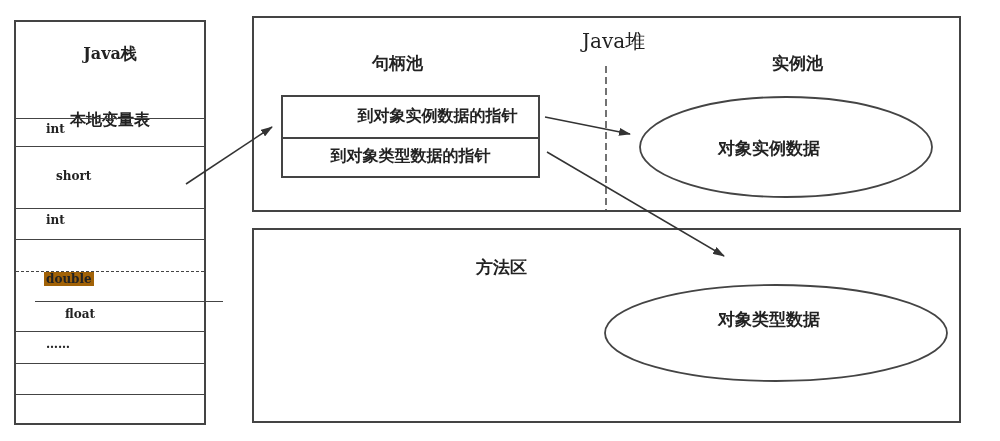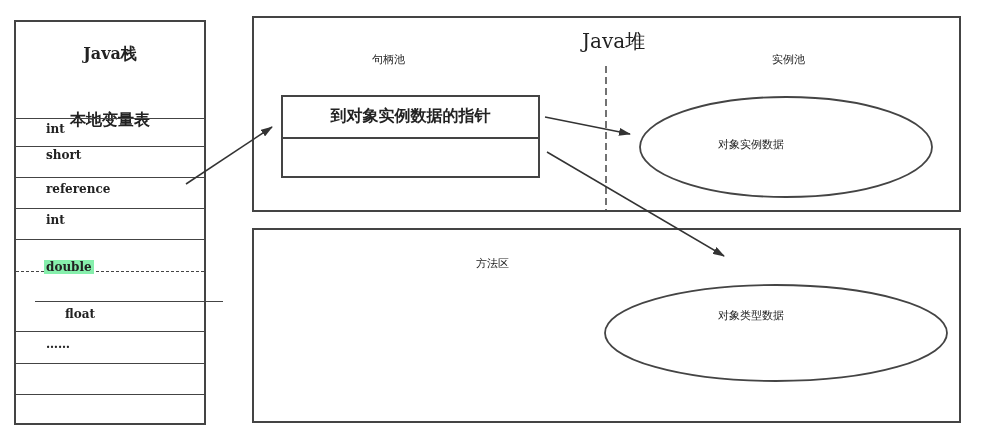--- a/index.html
+++ b/index.html
@@ -3,46 +3,43 @@
 <meta charset="utf-8">
 <style>
   html,body{margin:0;padding:0;background:#fff;}
   body{width:1000px;height:441px;position:relative;overflow:hidden;font-family:"DejaVu Serif","Liberation Serif",serif;color:#222;}
   .abs{position:absolute;}
   .stack{left:14px;top:20px;width:192px;height:405px;border:2px solid #444;box-sizing:border-box;}
   .stack-row{position:absolute;left:0;width:100%;border-top:1.5px solid #444;box-sizing:border-box;}
   .stack-label{position:absolute;left:30px;font-size:12px;font-weight:bold;}
   .stack-title{position:absolute;left:0;width:100%;text-align:center;font-size:16px;font-weight:bold;}
   .box{border:2px solid #444;box-sizing:border-box;}
-  .lbl{font-size:11px;font-weight:normal;white-space:nowrap;}
+  .lbl{font-size:17px;font-weight:bold;white-space:nowrap;}
   .cell{position:absolute;left:0;width:100%;text-align:center;font-size:16px;font-weight:bold;}
   svg{position:absolute;left:0;top:0;}
 </style>
 </head>
 <body>
 
 <div class="abs stack">
   <div class="stack-title" style="top:22px;">Java栈</div>
   <div class="stack-title" style="top:46px;margin-top:42px;">本地变量表</div>
 
   <div class="stack-row" style="top:96px;height:28px;">
     <span class="stack-label" style="top:3px;">int</span>
   </div>
   <div class="stack-row" style="top:124px;height:31px;">
-    <span class="stack-label" style="top:1px;">short</span>
-  </div>
-  <div class="stack-row" style="top:155px;height:31px;">
-    <span class="stack-label" style="top:4px;">reference</span>
+    <span class="stack-label" style="top:22px;margin-left:10px;">short</span>
   </div>
   <div class="stack-row" style="top:186px;height:31px;">
     <span class="stack-label" style="top:4px;">int</span>
   </div>
   <div class="stack-row" style="top:217px;height:62px;">
     <div class="abs" style="left:0;top:31px;width:100%;border-top:1.5px dashed #444;"></div>
-    <span class="stack-label" style="top:20px;background:#86efac;padding:0 2px;left:28px;">double</span>
+    <span class="stack-label" style="top:32px;background:#a16207;padding:0 2px;left:28px;">double</span>
   </div>
   <div class="stack-row" style="top:279px;height:30px;margin-left:19px;">
     <span class="stack-label" style="top:5px;">float</span>
   </div>
   <div class="stack-row" style="top:309px;height:32px;">
     <span class="stack-label" style="top:5px;">……</span>
   </div>
   <div class="stack-row" style="top:341px;height:31px;">
     <span class="stack-label"></span>
   </div>
@@ -50,22 +47,23 @@
     <span class="stack-label"></span>
   </div>
 </div>
 
 <div class="abs box" style="left:252px;top:16px;width:709px;height:196px;"></div>
 <div class="abs lbl" style="left:582px;top:28px;font-weight:normal;font-size:20px;">Java堆</div>
 <div class="abs lbl" style="left:372px;top:52px;">句柄池</div>
 <div class="abs lbl" style="left:748px;top:52px;margin-left:24px;">实例池</div>
 
 <div class="abs box" style="left:281px;top:95px;width:259px;height:83px;">
-  <div class="cell" style="top:9px;">到对象实例数据的指针</div>
+  <div class="cell" style="top:9px;padding-left:27px;">到对象实例数据的指针</div>
   <div class="abs" style="left:0;top:40px;width:100%;border-top:2px solid #444;"></div>
+  <div class="cell" style="top:49px;">到对象类型数据的指针</div>
 </div>
 
 <div class="abs box" style="left:252px;top:228px;width:709px;height:195px;"></div>
 <div class="abs lbl" style="left:476px;top:256px;">方法区</div>
 
 <div class="abs lbl" style="left:718px;top:137px;">对象实例数据</div>
 <div class="abs lbl" style="left:718px;top:308px;">对象类型数据</div>
 
 <svg width="1000" height="441">
   <defs>

